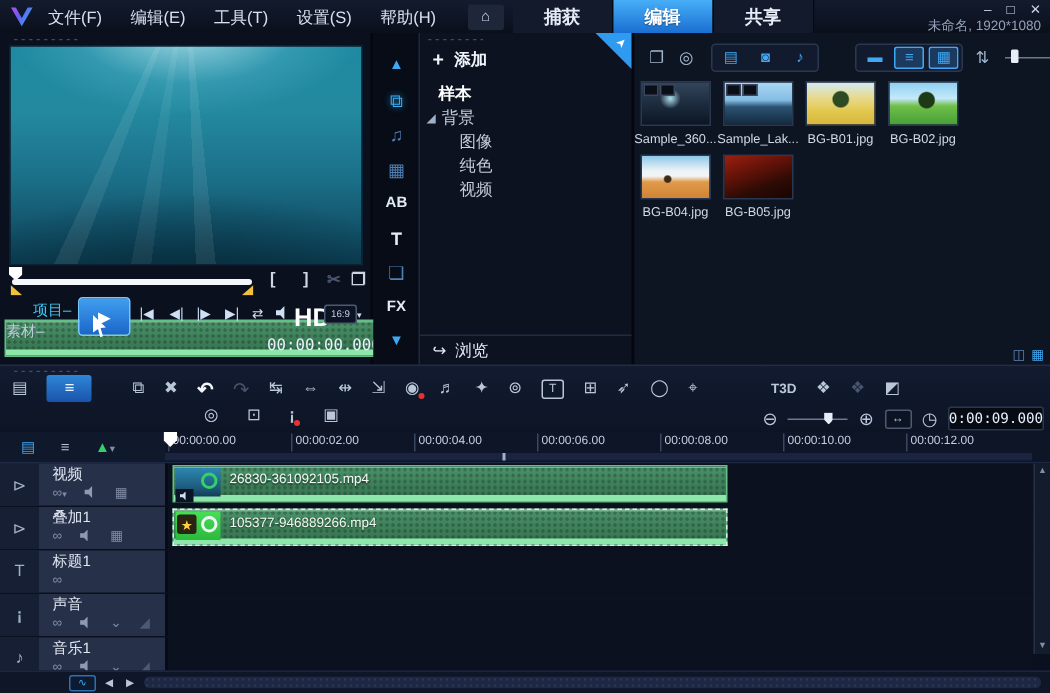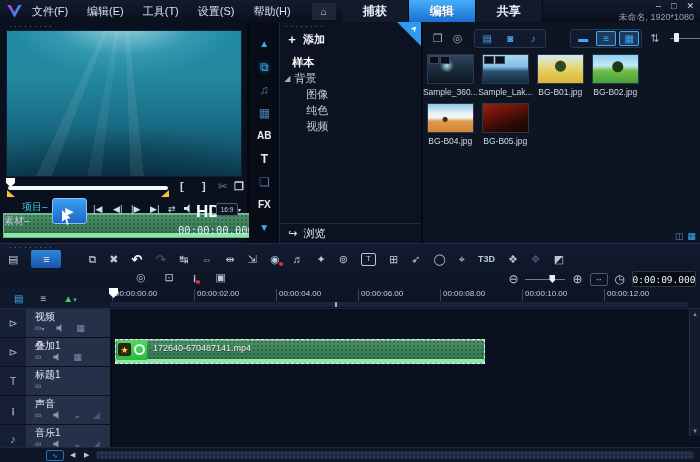--- a/index.html
+++ b/index.html
@@ -111,21 +111,21 @@
   .toolbar{position:absolute;left:0;top:243px;width:700px;height:45px;
     background:linear-gradient(#121b30,#0c1424);border-top:1px solid #222e48;}
   .tb-row1{position:absolute;left:8px;top:6px;display:flex;align-items:center;gap:13px;}
   .tb-ic{font-size:11px;color:#bac7db;position:relative;line-height:1;}
   .tb-ic.sel-chip{width:30px;height:18px;background:linear-gradient(#2e86d8,#1a54aa);border-radius:2px;
     display:flex;align-items:center;justify-content:center;color:#eaf4ff;}
   .tb-ic.bold{color:#f4f8fd;font-size:13px;font-weight:bold;}
   .tb-ic.dim{color:#49556f;}
   .tb-ic.boxT{border:1px solid #bac7db;border-radius:2px;font-size:8px;width:13px;height:11px;
     display:flex;align-items:center;justify-content:center;}
-  .tb-ic.t3d{font-size:9px;font-weight:bold;letter-spacing:0;}
+  .tb-ic.t3d{font-size:9px;font-weight:bold;letter-spacing:0;margin-left:36px;}
   .reddot::after{content:"";position:absolute;width:4px;height:4px;background:#e83232;border-radius:50%;
     right:-3px;bottom:-1px;}
   .tb-row2{position:absolute;left:136px;top:28px;display:flex;align-items:center;gap:19px;}
   .tb-right{position:absolute;right:4px;top:27px;display:flex;align-items:center;gap:7px;}
   .zoom-slider{position:relative;width:40px;height:10px;}
   .zoom-slider .track{position:absolute;top:5px;left:0;width:100%;height:1px;background:#6b7890;}
   .zoom-slider .hnd{position:absolute;left:24px;top:1px;width:6px;height:8px;background:#e8eef8;
     clip-path:polygon(0 0,100% 0,100% 60%,50% 100%,0 60%);}
   .tb-tc{width:62px;height:14px;background:#060a12;border:1px solid #2a3750;border-radius:2px;
     display:flex;align-items:center;justify-content:center;font-size:9.5px;}
@@ -428,41 +428,52 @@
         <div class="trk-ic">⊳</div>
         <div class="trk-body">
           <div class="trk-name">视频</div>
           <div class="trk-ctrls">
             <span><span>∞</span><span style="font-size:6px;">▾</span></span>
             <i class="spk2"></i>
             <span>▦</span>
           </div>
         </div>
       </div>
+      <div class="lane">
+        <div class="clip">
+          <div class="clip-thumb ct-video">
+            <span class="ring"></span>
+            <span class="spk-chip">
+                <i></i>
+              </span>
+          </div>
+          <span class="clip-label">26830-361092105.mp4</span>
+        </div>
+      </div>
     </div>
 
     <div class="trk-row">
       <div class="trk-head">
         <div class="trk-ic">⊳</div>
         <div class="trk-body">
           <div class="trk-name">叠加1</div>
           <div class="trk-ctrls">
             <span>∞</span>
             <i class="spk2"></i>
             <span>▦</span>
           </div>
         </div>
       </div>
       <div class="lane">
         <div class="clip selected">
           <div class="clip-thumb ct-overlay">
             <span class="star-chip">★</span>
             <span class="ring white"></span>
           </div>
-          <span class="clip-label">172640-670487141.mp4</span>
+          <span class="clip-label">105377-946889266.mp4</span>
         </div>
       </div>
     </div>
 
     <div class="trk-row">
       <div class="trk-head">
         <div class="trk-ic">T</div>
         <div class="trk-body">
           <div class="trk-name">标题1</div>
           <div class="trk-ctrls">

